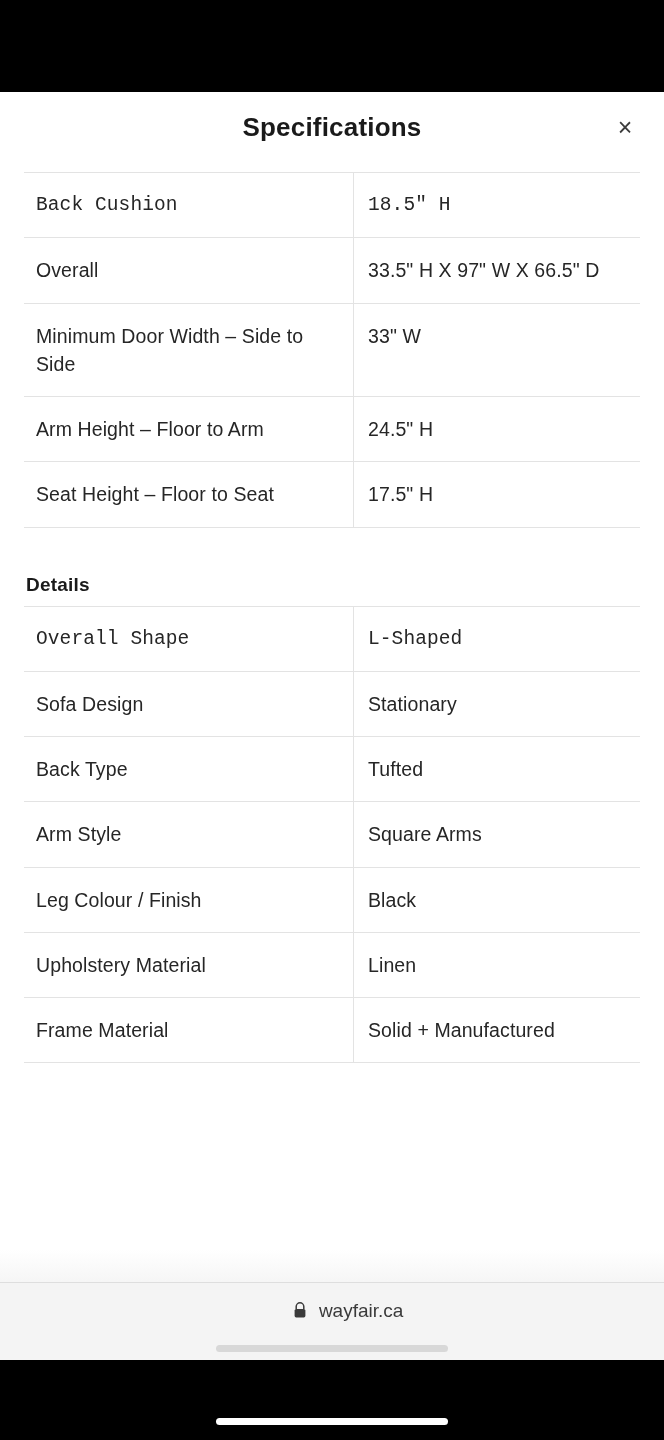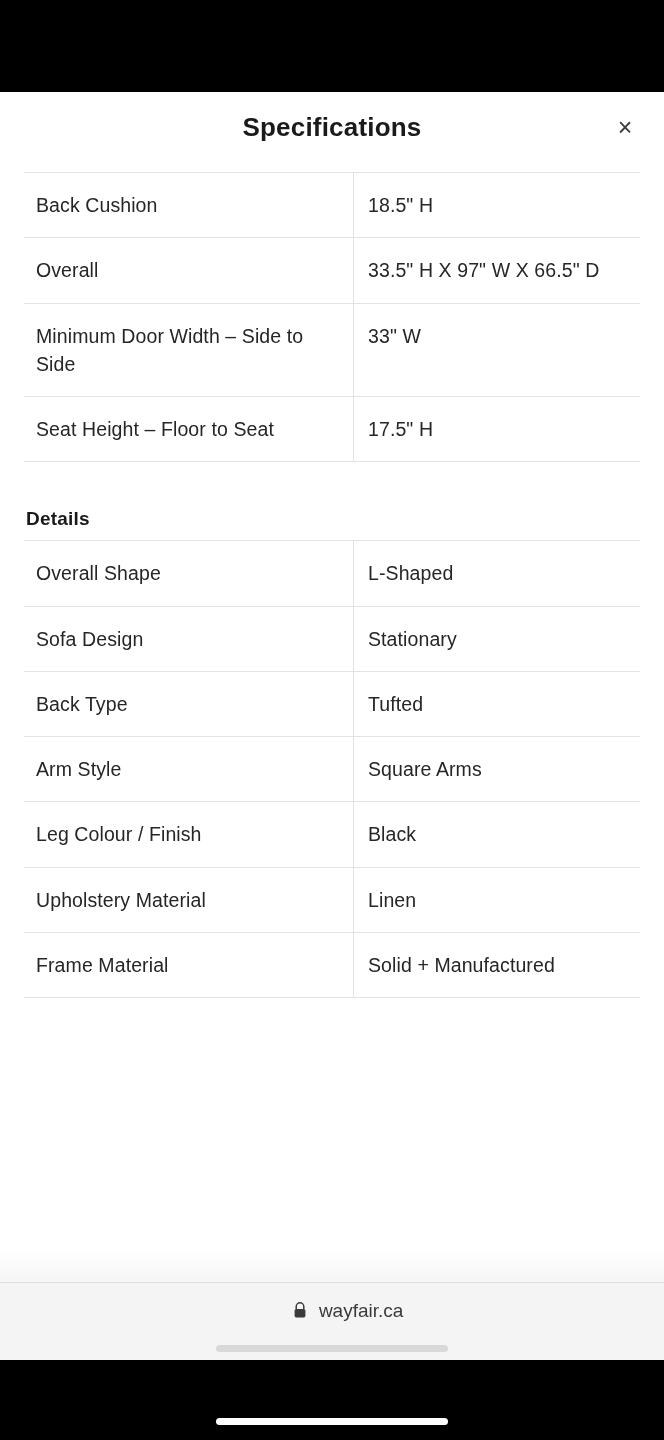--- a/index.html
+++ b/index.html
@@ -77,20 +77,21 @@
   }
   table.spec td.label {
     width: 305px;
     border-right: 1px solid #e3e3e3;
   }
   table.spec td.value {
     padding-left: 14px;
   }
   table.spec tr:first-child td {
     border-top: 1px solid #e3e3e3;
+    font-family: Liberation Mono, monospace;
   }
   .section-title {
     font-size: 19px;
     font-weight: bold;
     color: #1a1a1a;
     margin: 46px 0 10px 2px;
     letter-spacing: 0.2px;
   }
   .details-table td.label {
     border-right: 1px solid #e3e3e3;
@@ -186,20 +187,24 @@
             <td class="label">Back Cushion</td>
             <td class="value">18.5" H</td>
           </tr>
           <tr>
             <td class="label">Overall</td>
             <td class="value">33.5" H X 97" W X 66.5" D</td>
           </tr>
           <tr>
             <td class="label">Minimum Door Width – Side to Side</td>
             <td class="value">33" W</td>
+          </tr>
+          <tr>
+            <td class="label">Arm Height – Floor to Arm</td>
+            <td class="value">24.5" H</td>
           </tr>
           <tr>
             <td class="label">Seat Height – Floor to Seat</td>
             <td class="value">17.5" H</td>
           </tr>
         </tbody>
       </table>
 
       <div class="section-title">Details</div>
 

